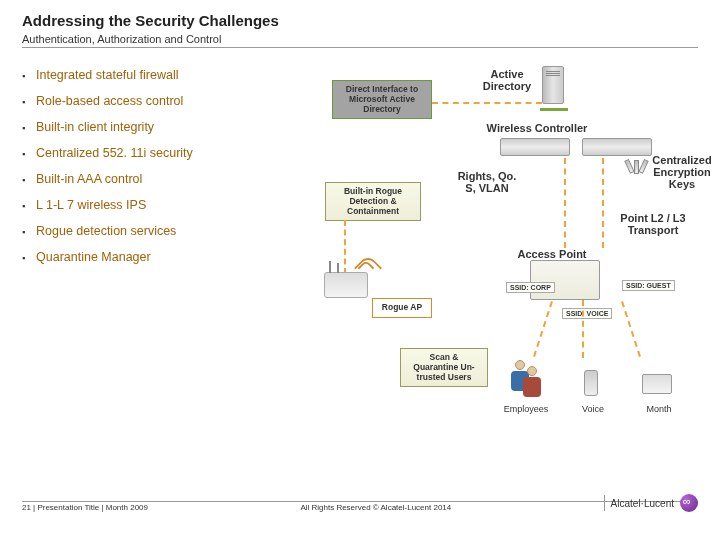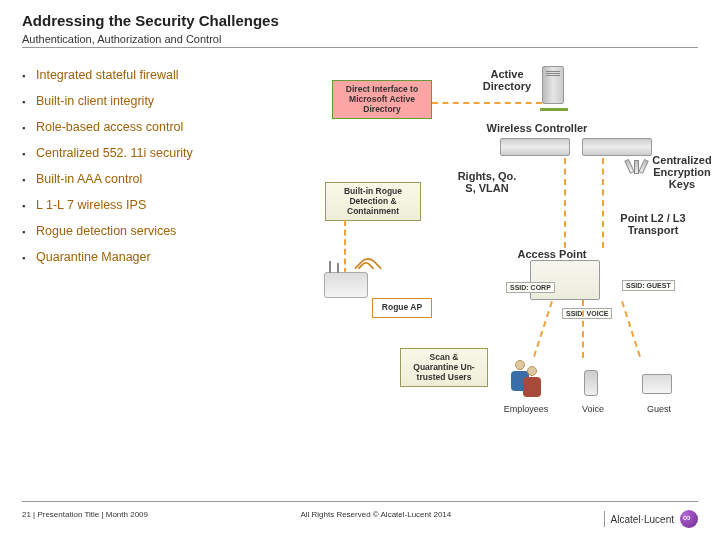--- a/index.html
+++ b/index.html
@@ -70,21 +70,21 @@
     position: absolute;
     border: 1px solid #888;
     background: linear-gradient(#fdfdfd,#f2f2ef);
     font-size: 8.5px;
     font-weight: bold;
     color: #333;
     text-align: center;
     padding: 4px 6px;
     line-height: 1.15;
   }
-  .label-box.green { border-color: #6a9b3a; background:#fca5a5; }
+  .label-box.green { border-color: #6a9b3a; background:#a3a3a3; }
   .label-box.olive { border-color: #9a9a5a; background: linear-gradient(#f8f8e8,#eeeed8); margin-left: 28px;}
   .tiny-label {
     position: absolute;
     font-size: 11px;
     font-weight: bold;
     color: #333;
     text-align: center;
     line-height: 1.1;
   }
   .server {
@@ -180,24 +180,24 @@
     border-radius:2px;
   }
   .under-label{
     position:absolute;
     font-size:9px;
     text-align:center;
     color:#333;
   }
   .footer {
     position:absolute;
-    left:22px; right:22px; bottom:12px;
+    left:22px; right:22px; bottom:28px;
     display:flex;
     justify-content:space-between;
-    align-items:flex-start;
+    align-items:flex-end;
     font-size:8px;
     color:#333;
   }
   .al-logo {
     display:flex; align-items:center; gap:6px;
     font-size:10px; color:#333;
   }
   .al-logo .sep{width:1px;height:16px;background:#999;}
   .al-logo .circ{
     width:18px;height:18px;border-radius:50%;
@@ -217,22 +217,22 @@
 <body>
 
 <div class="slide">
   <div class="title">Addressing the Security Challenges</div>
   <div class="subtitle">Authentication, Authorization and Control</div>
   <hr class="hr-top">
 
   <div class="content">
     <ul class="bullets">
       <li>Integrated stateful firewall</li>
+      <li>Role-based access control</li>
       <li>Built-in client integrity</li>
-      <li>Role-based access control</li>
       <li>Centralized 552. 11i security</li>
       <li>Built-in AAA control</li>
       <li>L 1-L 7 wireless IPS</li>
       <li>Rogue detection services</li>
       <li>Quarantine Manager</li>
     </ul>
 
     <div class="diagram">
 
       <div class="label-box green" style="left:50px; top:18px; width:100px;">Direct Interface to Microsoft Active Directory</div>
@@ -286,21 +286,21 @@
       <div class="person" style="left:238px; top:304px;">
         <div class="head"></div>
           <div class="body" style="background:#a84a3a;"></div>
       </div>
       <div class="under-label" style="left:214px; top:342px; width:60px;">Employees</div>
 
       <div class="phone" style="left:302px; top:308px;"></div>
       <div class="under-label" style="left:288px; top:342px; width:46px;">Voice</div>
 
       <div class="laptop" style="left:360px; top:312px;"></div>
-      <div class="under-label" style="left:354px; top:342px; width:46px;">Guest</div>
+      <div class="under-label" style="left:354px; top:342px; width:46px;">Month</div>
     </div>
   </div>
 
   <hr class="hr-bottom">
 
   <div class="footer">
     <span>21 | Presentation Title | Month 2009</span>
     <span>All Rights Reserved © Alcatel-Lucent 2014</span>
     <span class="al-logo">
       <span class="sep"></span>

